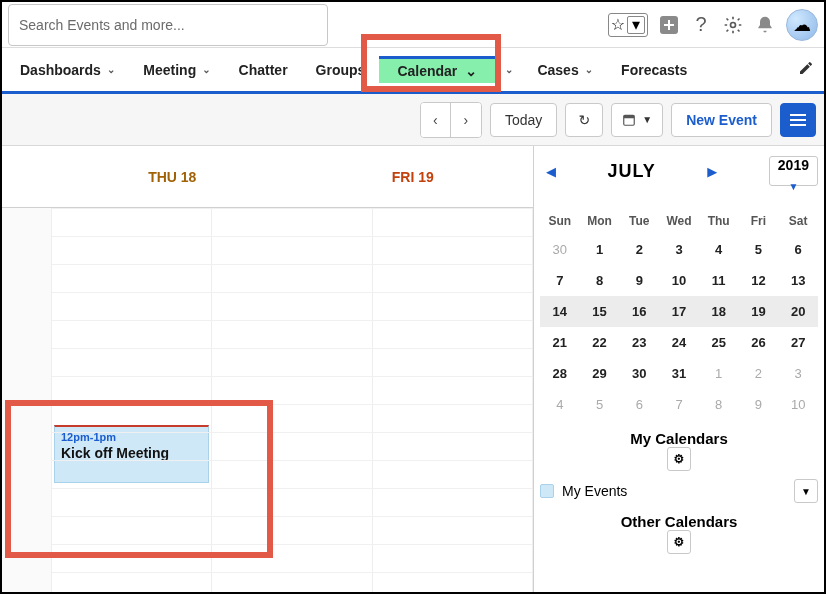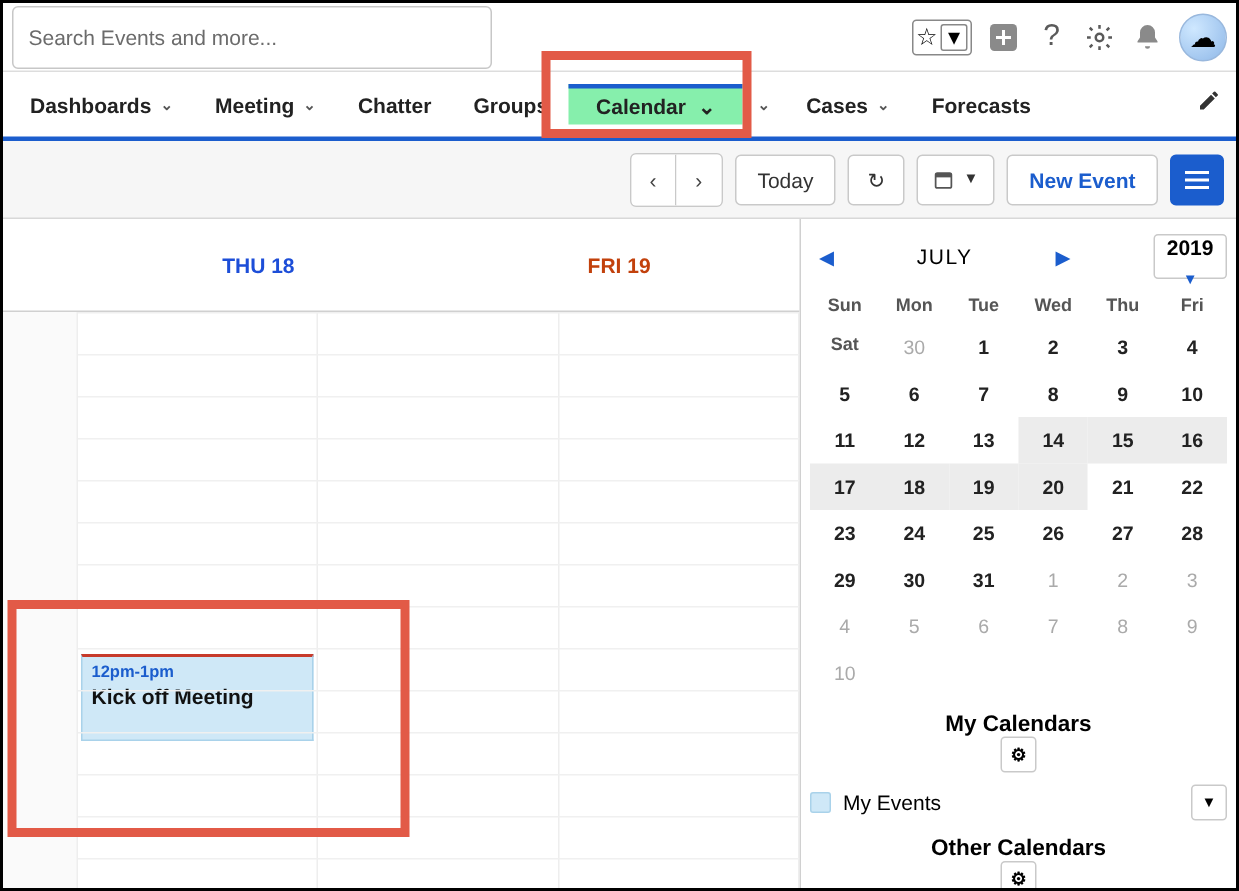--- a/index.html
+++ b/index.html
@@ -29,36 +29,36 @@
 .btn-group button { width:30px; height:34px; background:#fff; border:none; border-right:1px solid #c9c9c9; cursor:pointer; font-size:14px; color:#444; display:flex; align-items:center; justify-content:center;}
 .btn-group button:last-child { border-right:none; }
 .btn { height:34px; border:1px solid #c9c9c9; border-radius:4px; background:#fff; padding:0 14px; font-size:14px; color:#333; cursor:pointer; display:flex; align-items:center; gap:6px; }
 .btn.primary { color:#1b5dcd; font-weight:700; }
 .btn.solid { background:#1b5dcd; color:#fff; border-color:#1b5dcd; width:36px; padding:0; justify-content:center;}
 
 .main { display:flex; height:calc(594px - 46px - 46px - 52px - 4px); }
 .cal-left { flex:1; border-right:1px solid #d0d0d0; display:flex; flex-direction:column; overflow:hidden; }
 .day-headers { display:flex; height:62px; border-bottom:1px solid #d0d0d0; }
 .day-header { flex:1; display:flex; align-items:center; justify-content:center; font-size:14px; font-weight:700; color:#c2410c; }
-.day-header.active { color:#1d4ed8; }
+.day-header.active { color:#a16207; }
 .grid { flex:1; display:flex; position:relative; }
 .time-col { width:50px; border-right:1px solid #eee; background:#fafafa; }
 .day-col { flex:1; border-right:1px solid #eee; position:relative; }
 .day-col:last-child { border-right:none; }
 .hour-line { position:absolute; left:0; right:0; border-top:1px solid #f0f0f0; }
 .event { position:absolute; left:2px; right:2px; background:#cfe8f7; border:1px solid #a9d2ea; border-top:2px solid #c73b2b; padding:4px 6px; }
 .event .time { font-size:11px; color:#1b5dcd; font-weight:700; }
 .event .title { font-size:14px; font-weight:700; color:#111; margin-top:2px; }
 
 .cal-right { width:290px; padding:8px 6px; overflow:hidden; }
 .mini-head { display:flex; align-items:center; justify-content:space-between; height:34px; }
 .mini-nav { color:#1b5dcd; font-size:13px; cursor:pointer; padding:0 6px;}
-.mini-title { font-weight:400; font-size:14px; letter-spacing:1px; }
+.mini-title { font-weight:700; font-size:18px; letter-spacing:1px; }
 .year-sel { border:1px solid #c9c9c9; border-radius:3px; height:30px; padding:0 8px; display:flex; align-items:center; gap:8px; font-weight:700; font-size:14px; background:#fff; cursor:pointer;flex-direction:column;}
-.mini-grid { display:grid; grid-template-columns:repeat(6,1fr); text-align:center; margin-top:2px; }
+.mini-grid { display:grid; grid-template-columns:repeat(7,1fr); text-align:center; margin-top:20px; }
 .mini-grid .dow { font-size:12px; font-weight:700; color:#555; padding:6px 0; }
 .mini-grid .d { font-size:13px; font-weight:700; color:#222; padding:8px 0; cursor:pointer; }
 .mini-grid .d.mute { color:#aaa; font-weight:400; }
 .mini-grid .d.hl { background:#ececec; }
 .section-title { font-size:15px; font-weight:700; margin-top:10px; display:flex; align-items:center; justify-content:space-between;flex-direction:column;}
 .gear-sm { width:24px; height:24px; border:1px solid #c9c9c9; border-radius:3px; display:flex; align-items:center; justify-content:center; font-size:12px; cursor:pointer;}
 .cal-item { display:flex; align-items:center; gap:8px; margin:8px 0; font-size:14px; }
 .swatch { width:14px; height:14px; background:#cfe8f7; border:1px solid #a9d2ea; border-radius:2px; }
 .dd-sm { width:24px; height:24px; border:1px solid #c9c9c9; border-radius:3px; display:flex; align-items:center; justify-content:center; font-size:10px; cursor:pointer; margin-left:auto;}
 </style>
@@ -172,21 +172,21 @@
 <div class="main">
   <div class="cal-left">
     <div class="day-headers" id="day-headers">
         <div style="width: 50px;"></div>
         <div class="day-header active">THU 18</div>
         <div class="day-header">FRI 19</div>
       </div>
     <div class="grid">
       <div class="time-col"></div>
       <div class="day-col" id="col-thu">
-          <div class="event" style="top: 228px; height: 58px;">
+          <div class="event" style="top: 217px; height: 58px;">
             <div class="time">12pm-1pm</div>
             <div class="title">Kick off Meeting</div>
           </div>
         </div>
       <div class="day-col"></div>
       <div class="day-col"></div>
 
       <div id="hourlines" style="position:absolute; left:50px; right:0; top:0; bottom:0; pointer-events:none;">
           <div class="hour-line" style="top: 0px;"></div>
           <div class="hour-line" style="top: 28px;"></div>

